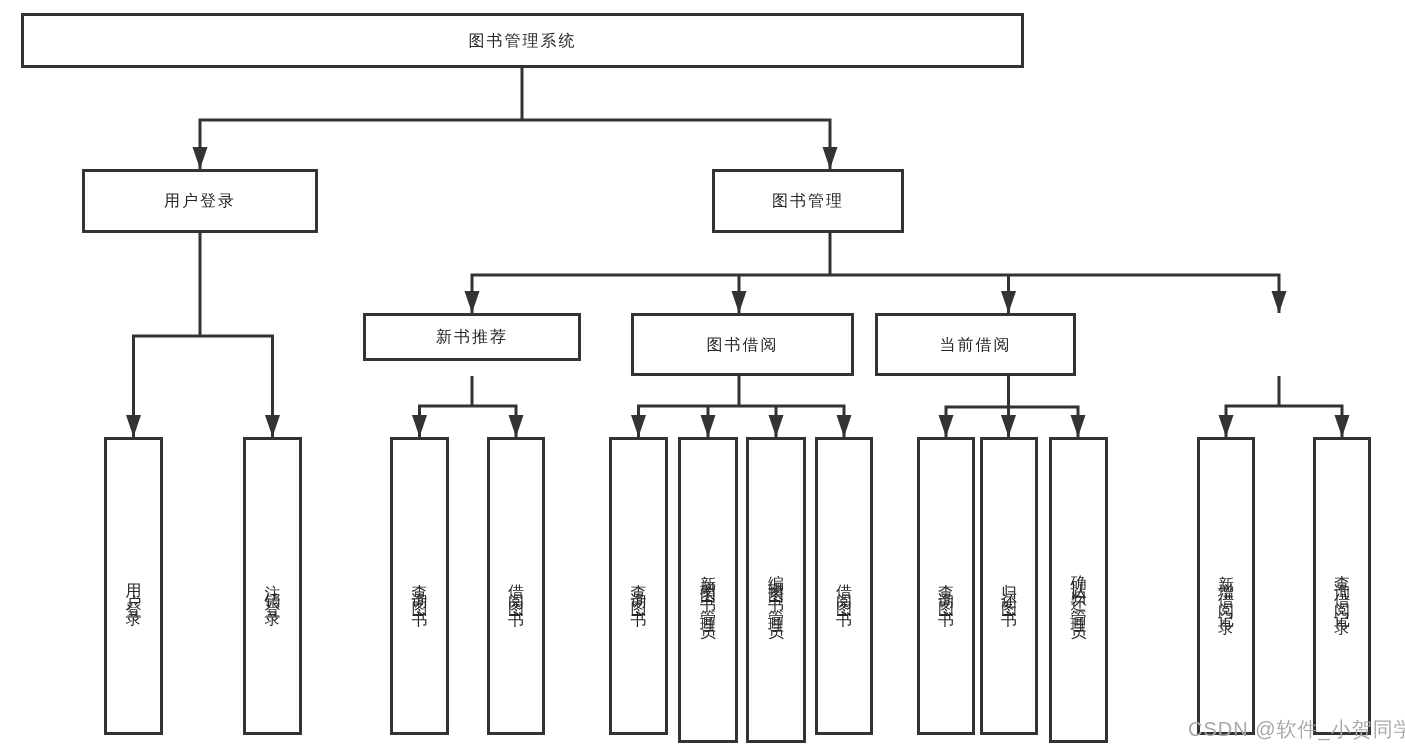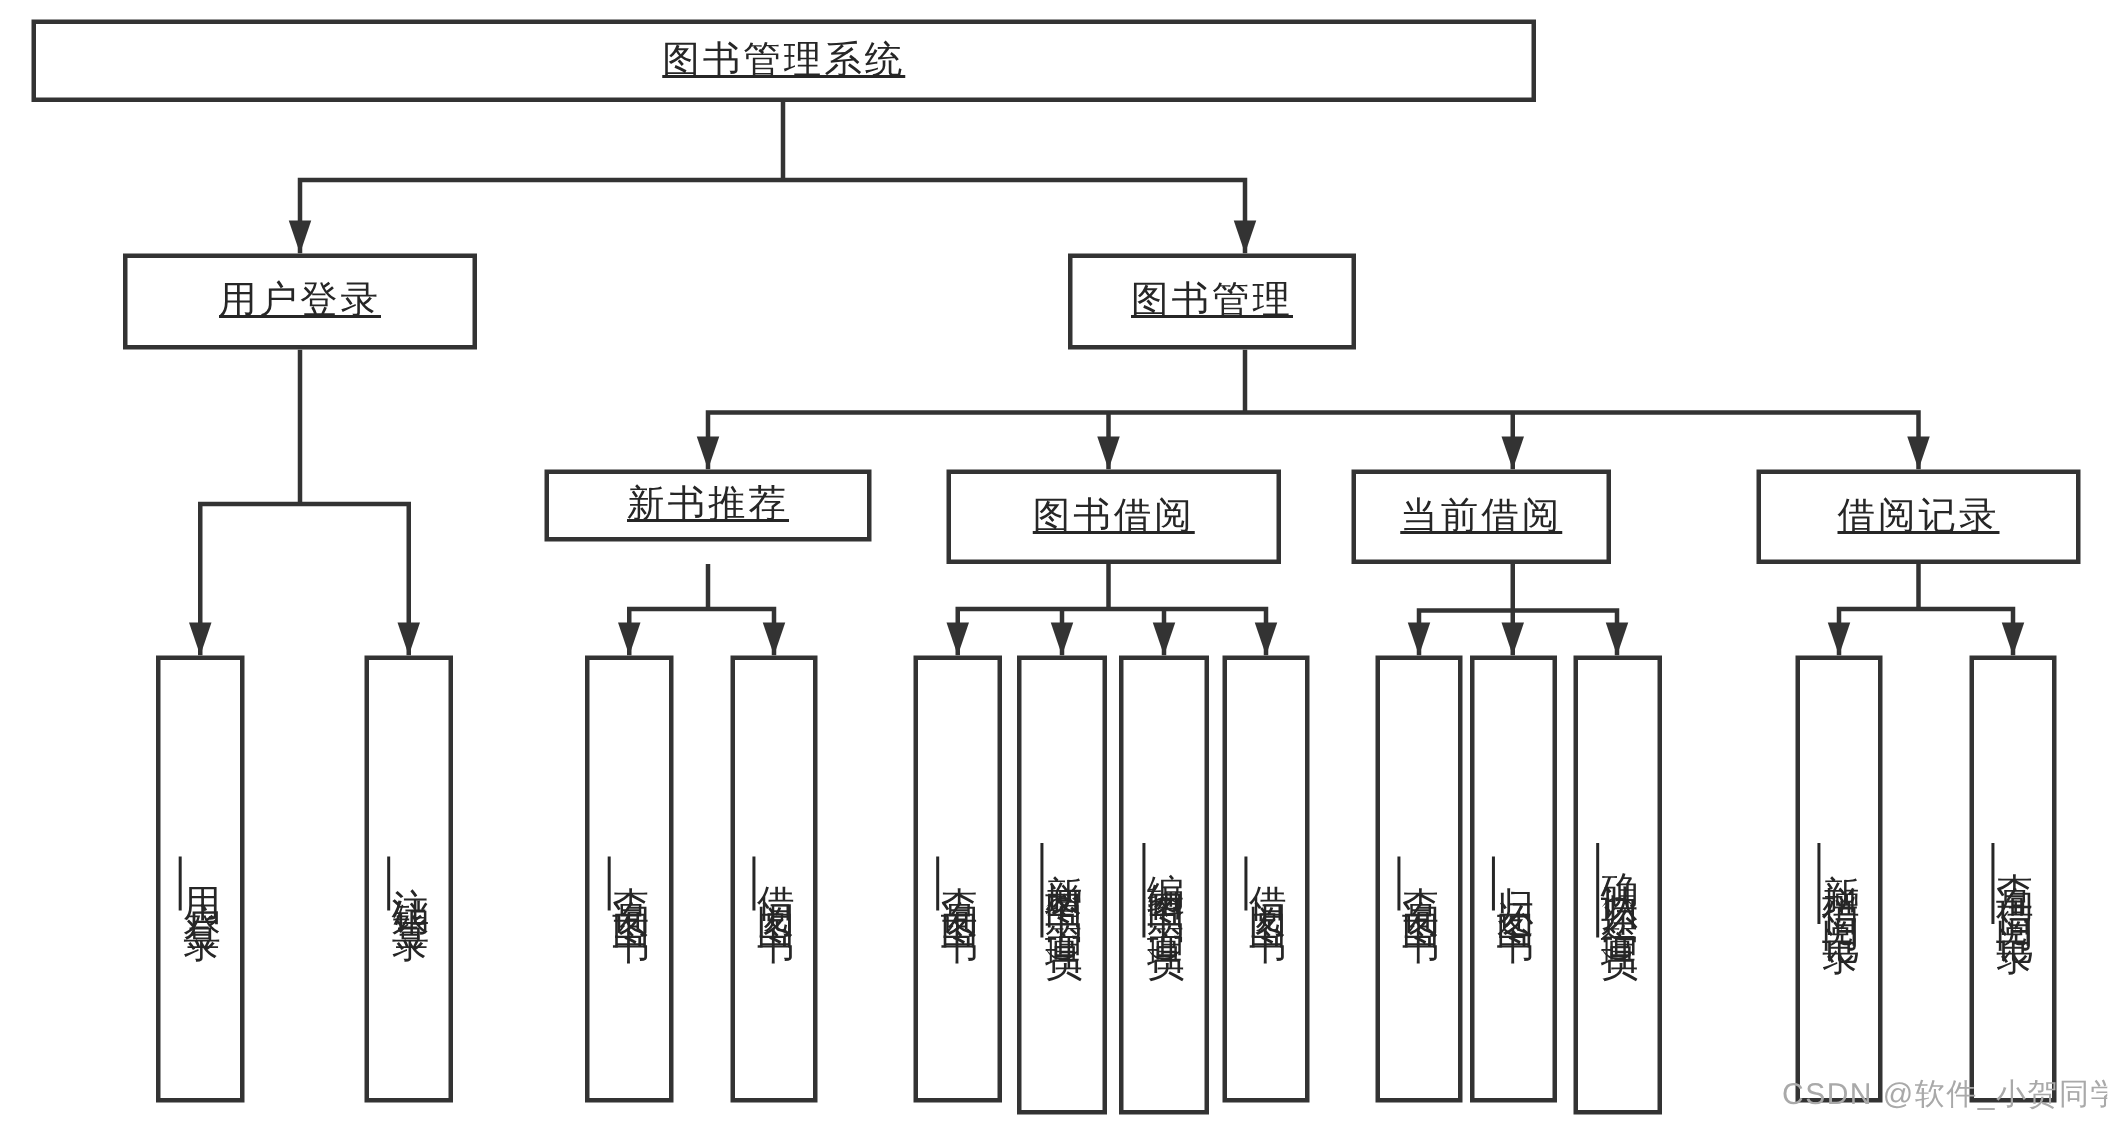--- a/index.html
+++ b/index.html
@@ -18,24 +18,23 @@
   }
   .node {
     position: absolute;
     box-sizing: border-box;
     background: #ffffff;
     border: 3px solid #333333;
     display: flex;
     align-items: center;
     justify-content: center;
     color: #262626;
-    font-size: 25px;
+    font-size: 16px;
     line-height: 1.25;
     z-index: 2;
-    text-decoration: underline;
   }
   .node.h { letter-spacing: 2px; white-space: nowrap; }
   .node.v {
     writing-mode: vertical-rl;
     text-orientation: mixed;
     letter-spacing: 9px;
     padding-top: 6px;
   }
   .node.v.tight { letter-spacing: 7px; }
   #watermark {
@@ -99,22 +98,21 @@
     </g>
   </svg>
 
   <div class="node h" style="left:21px; top:13px; width:1003px; height:55px">图书管理系统</div>
 
   <div class="node h" style="left:82px; top:169px; width:236px; height:64px">用户登录</div>
   <div class="node h" style="left:712px; top:169px; width:192px; height:64px">图书管理</div>
 
   <div class="node h" style="left:363px; top:313px; width:218px; height:48px">新书推荐</div>
   <div class="node h" style="left:631px; top:313px; width:223px; height:63px">图书借阅</div>
-  <div class="node h" style="left:901px; top:313px; width:173px; height:63px">当前借阅</div>
-  <div class="node h" style="left:1171px; top:313px; width:216px; height:63px">借阅记录</div>
+  <div class="node h" style="left:875px; top:313px; width:201px; height:63px">当前借阅</div>
 
   <div class="node v" style="left:104px; top:437px; width:59px; height:298px">用户登录</div>
   <div class="node v" style="left:243px; top:437px; width:59px; height:298px">注销登录</div>
 
   <div class="node v" style="left:390px; top:437px; width:59px; height:298px">查询图书</div>
   <div class="node v" style="left:487px; top:437px; width:58px; height:298px">借阅图书</div>
 
   <div class="node v" style="left:609px; top:437px; width:59px; height:298px">查询图书</div>
   <div class="node v tight" style="left:678px; top:437px; width:60px; height:306px">新增图书（管理员）</div>
   <div class="node v tight" style="left:746px; top:437px; width:60px; height:306px">编辑图书（管理员）</div>

